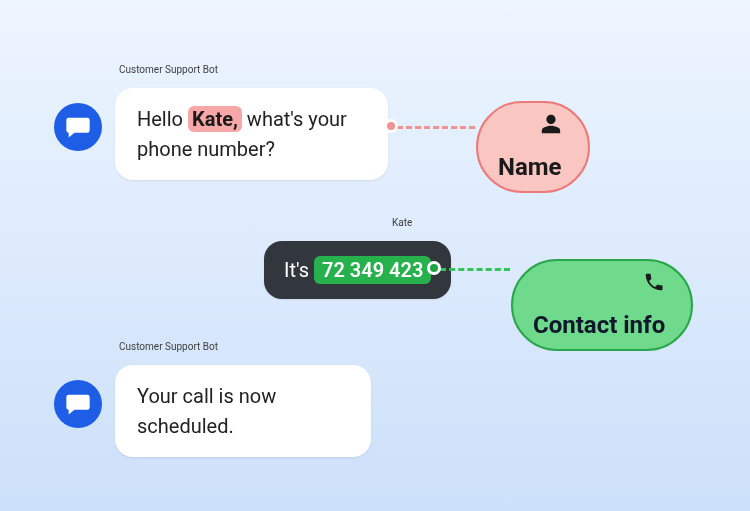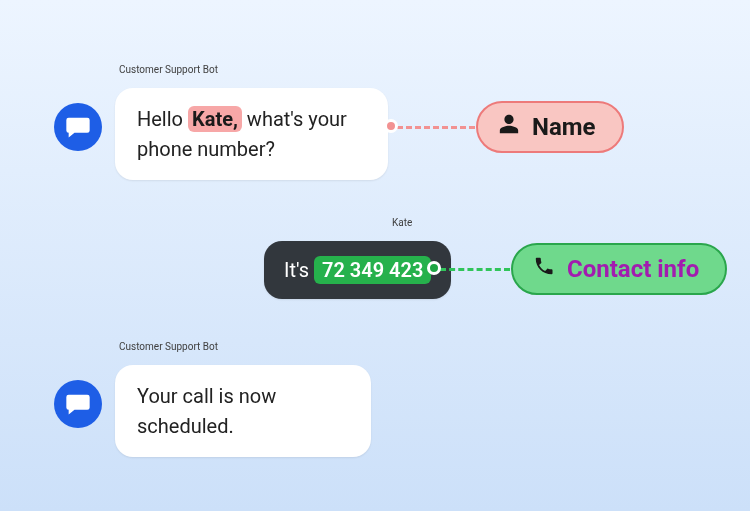--- a/index.html
+++ b/index.html
@@ -89,23 +89,24 @@
   .pill {
     position: absolute;
     display: flex;
     align-items: flex-end;
     gap: 12px;
     border-radius: 999px;
     padding: 10px 26px 10px 20px;
     font-size: 24px;
     font-weight: 700;
     border: 2px solid;
+    flex-direction: column;
   }
   .pill-pink { background: #f9c6c2; border-color: #ed7a7a; color: #1a1a1a; }
-  .pill-green { background: #6fd98c; border-color: #2aa64c; color: #a21caf; }
+  .pill-green { background: #6fd98c; border-color: #2aa64c; color: #0f172a; margin-top: 16px; }
   .pill svg { width: 22px; height: 22px; fill: #1a1a1a; }
 
 </style>
 </head>
 <body>
 
 <div class="canvas">
 
   <div class="bot-avatar" style="left:54px; top:103px;">
     <svg viewBox="0 0 24 24">

